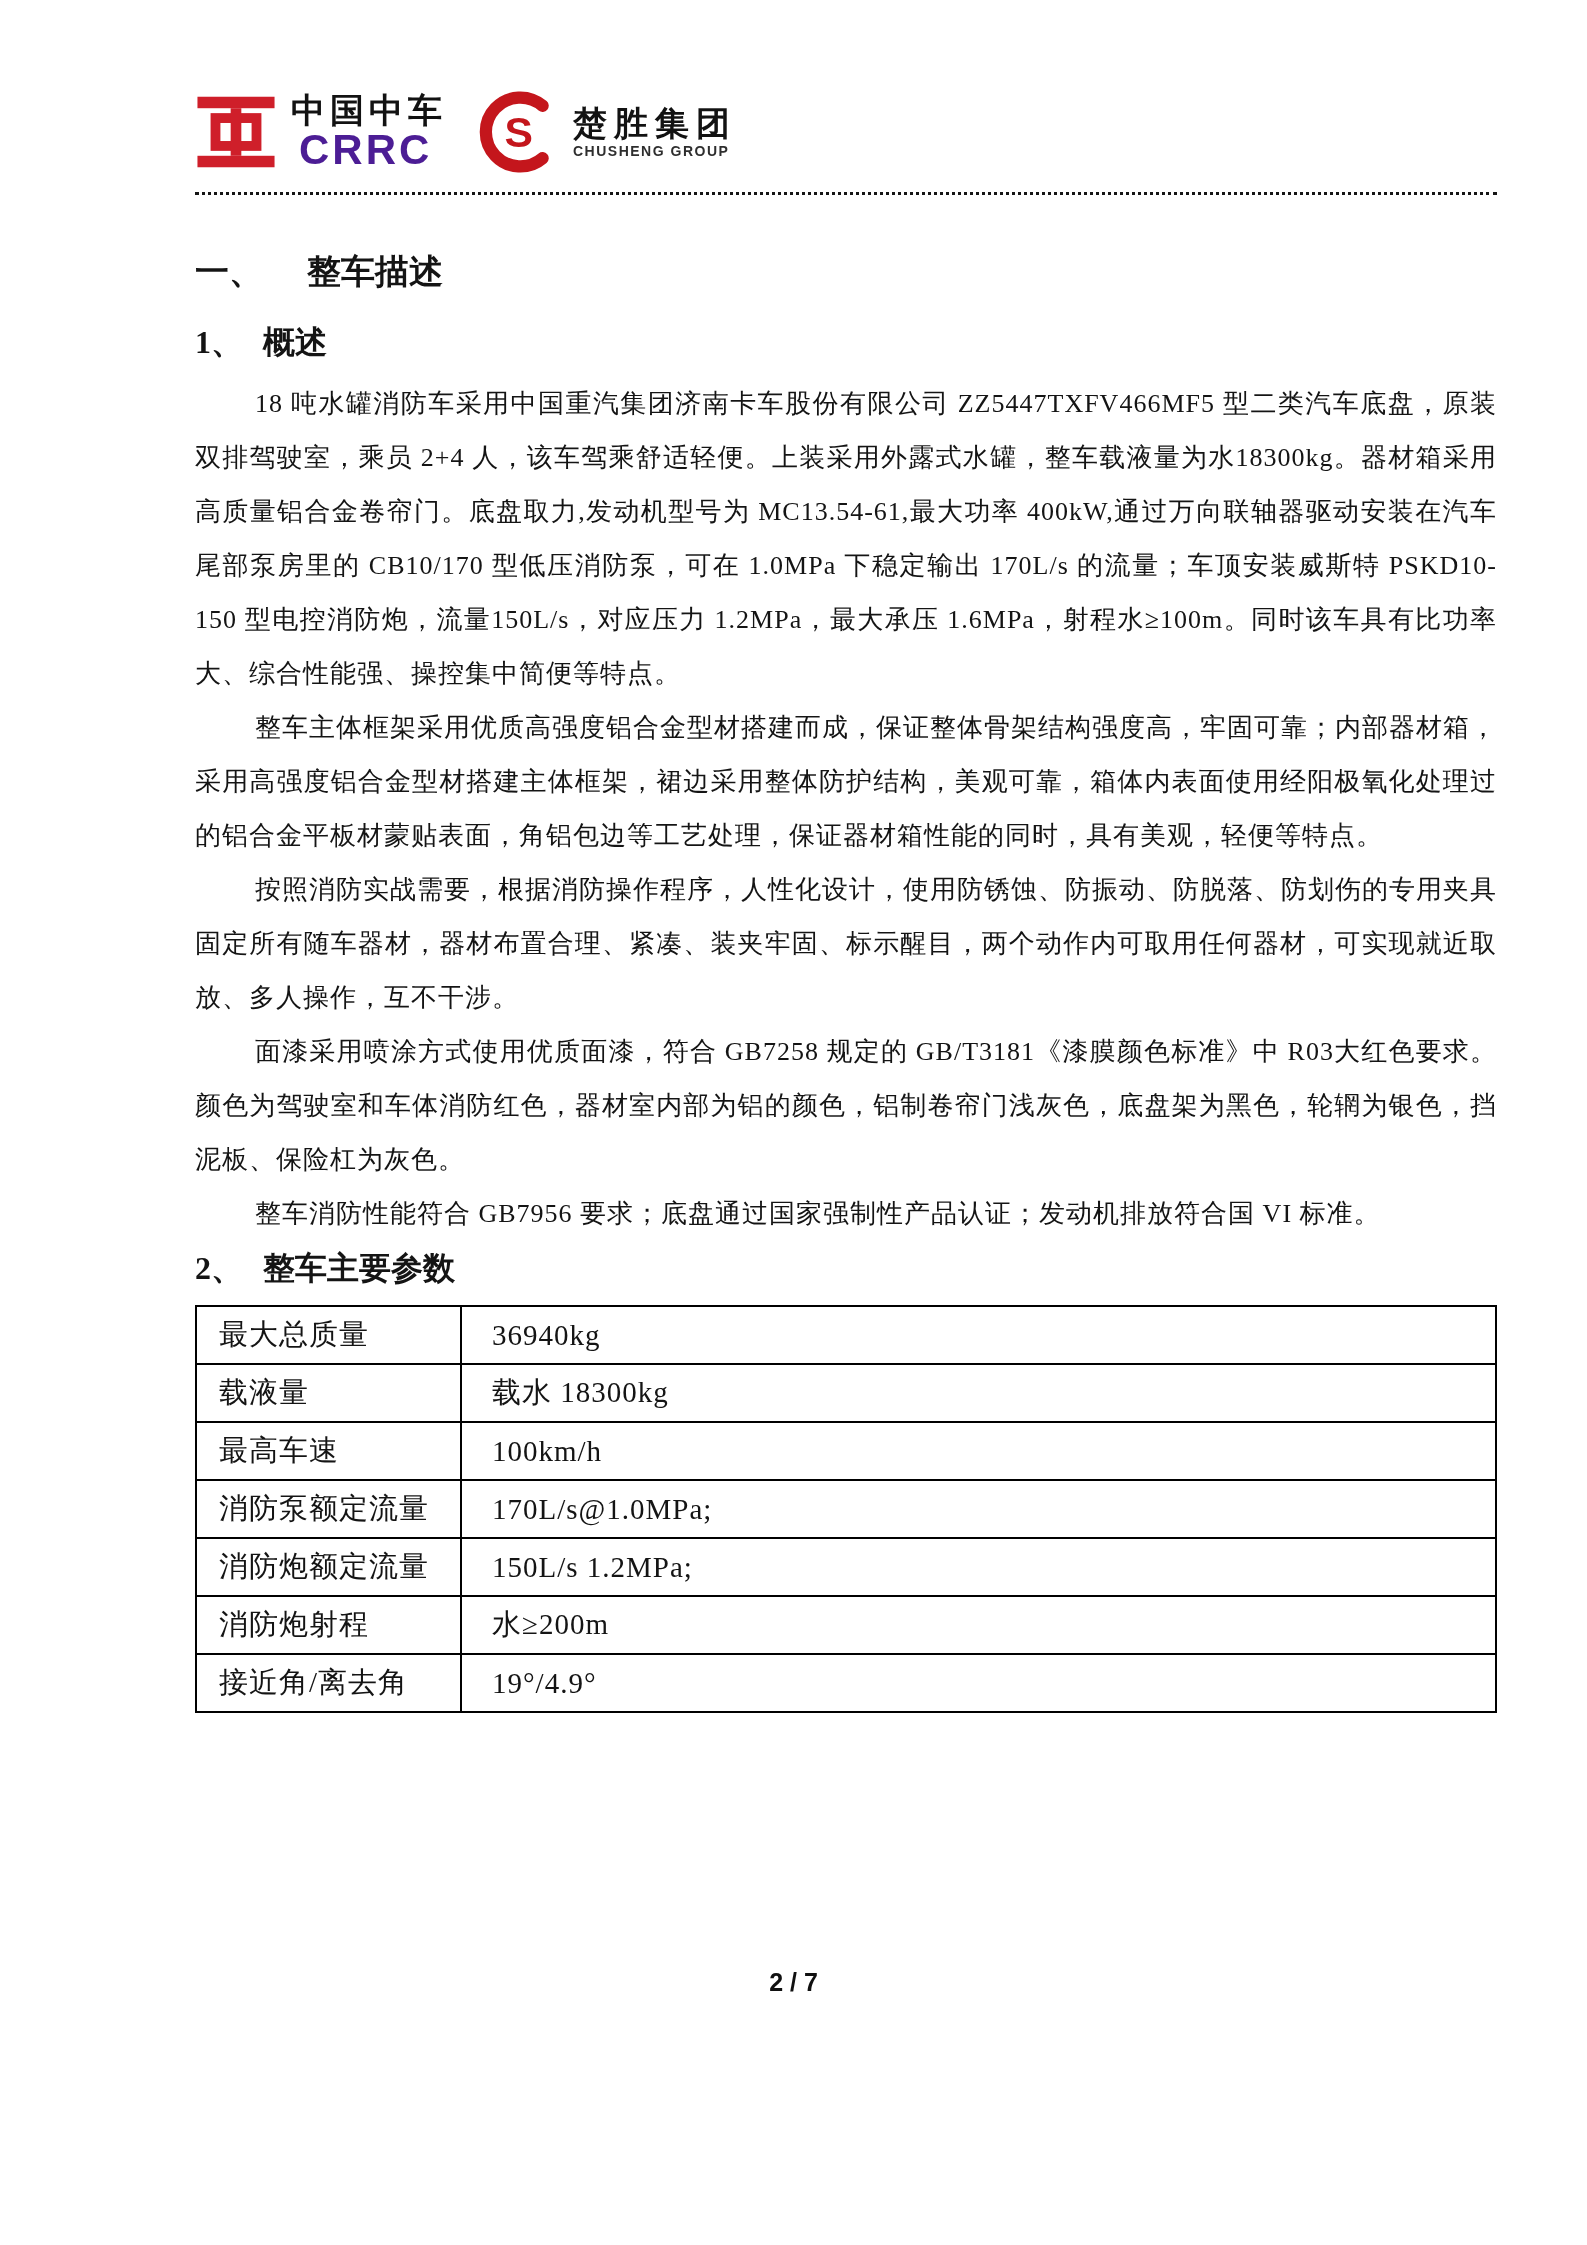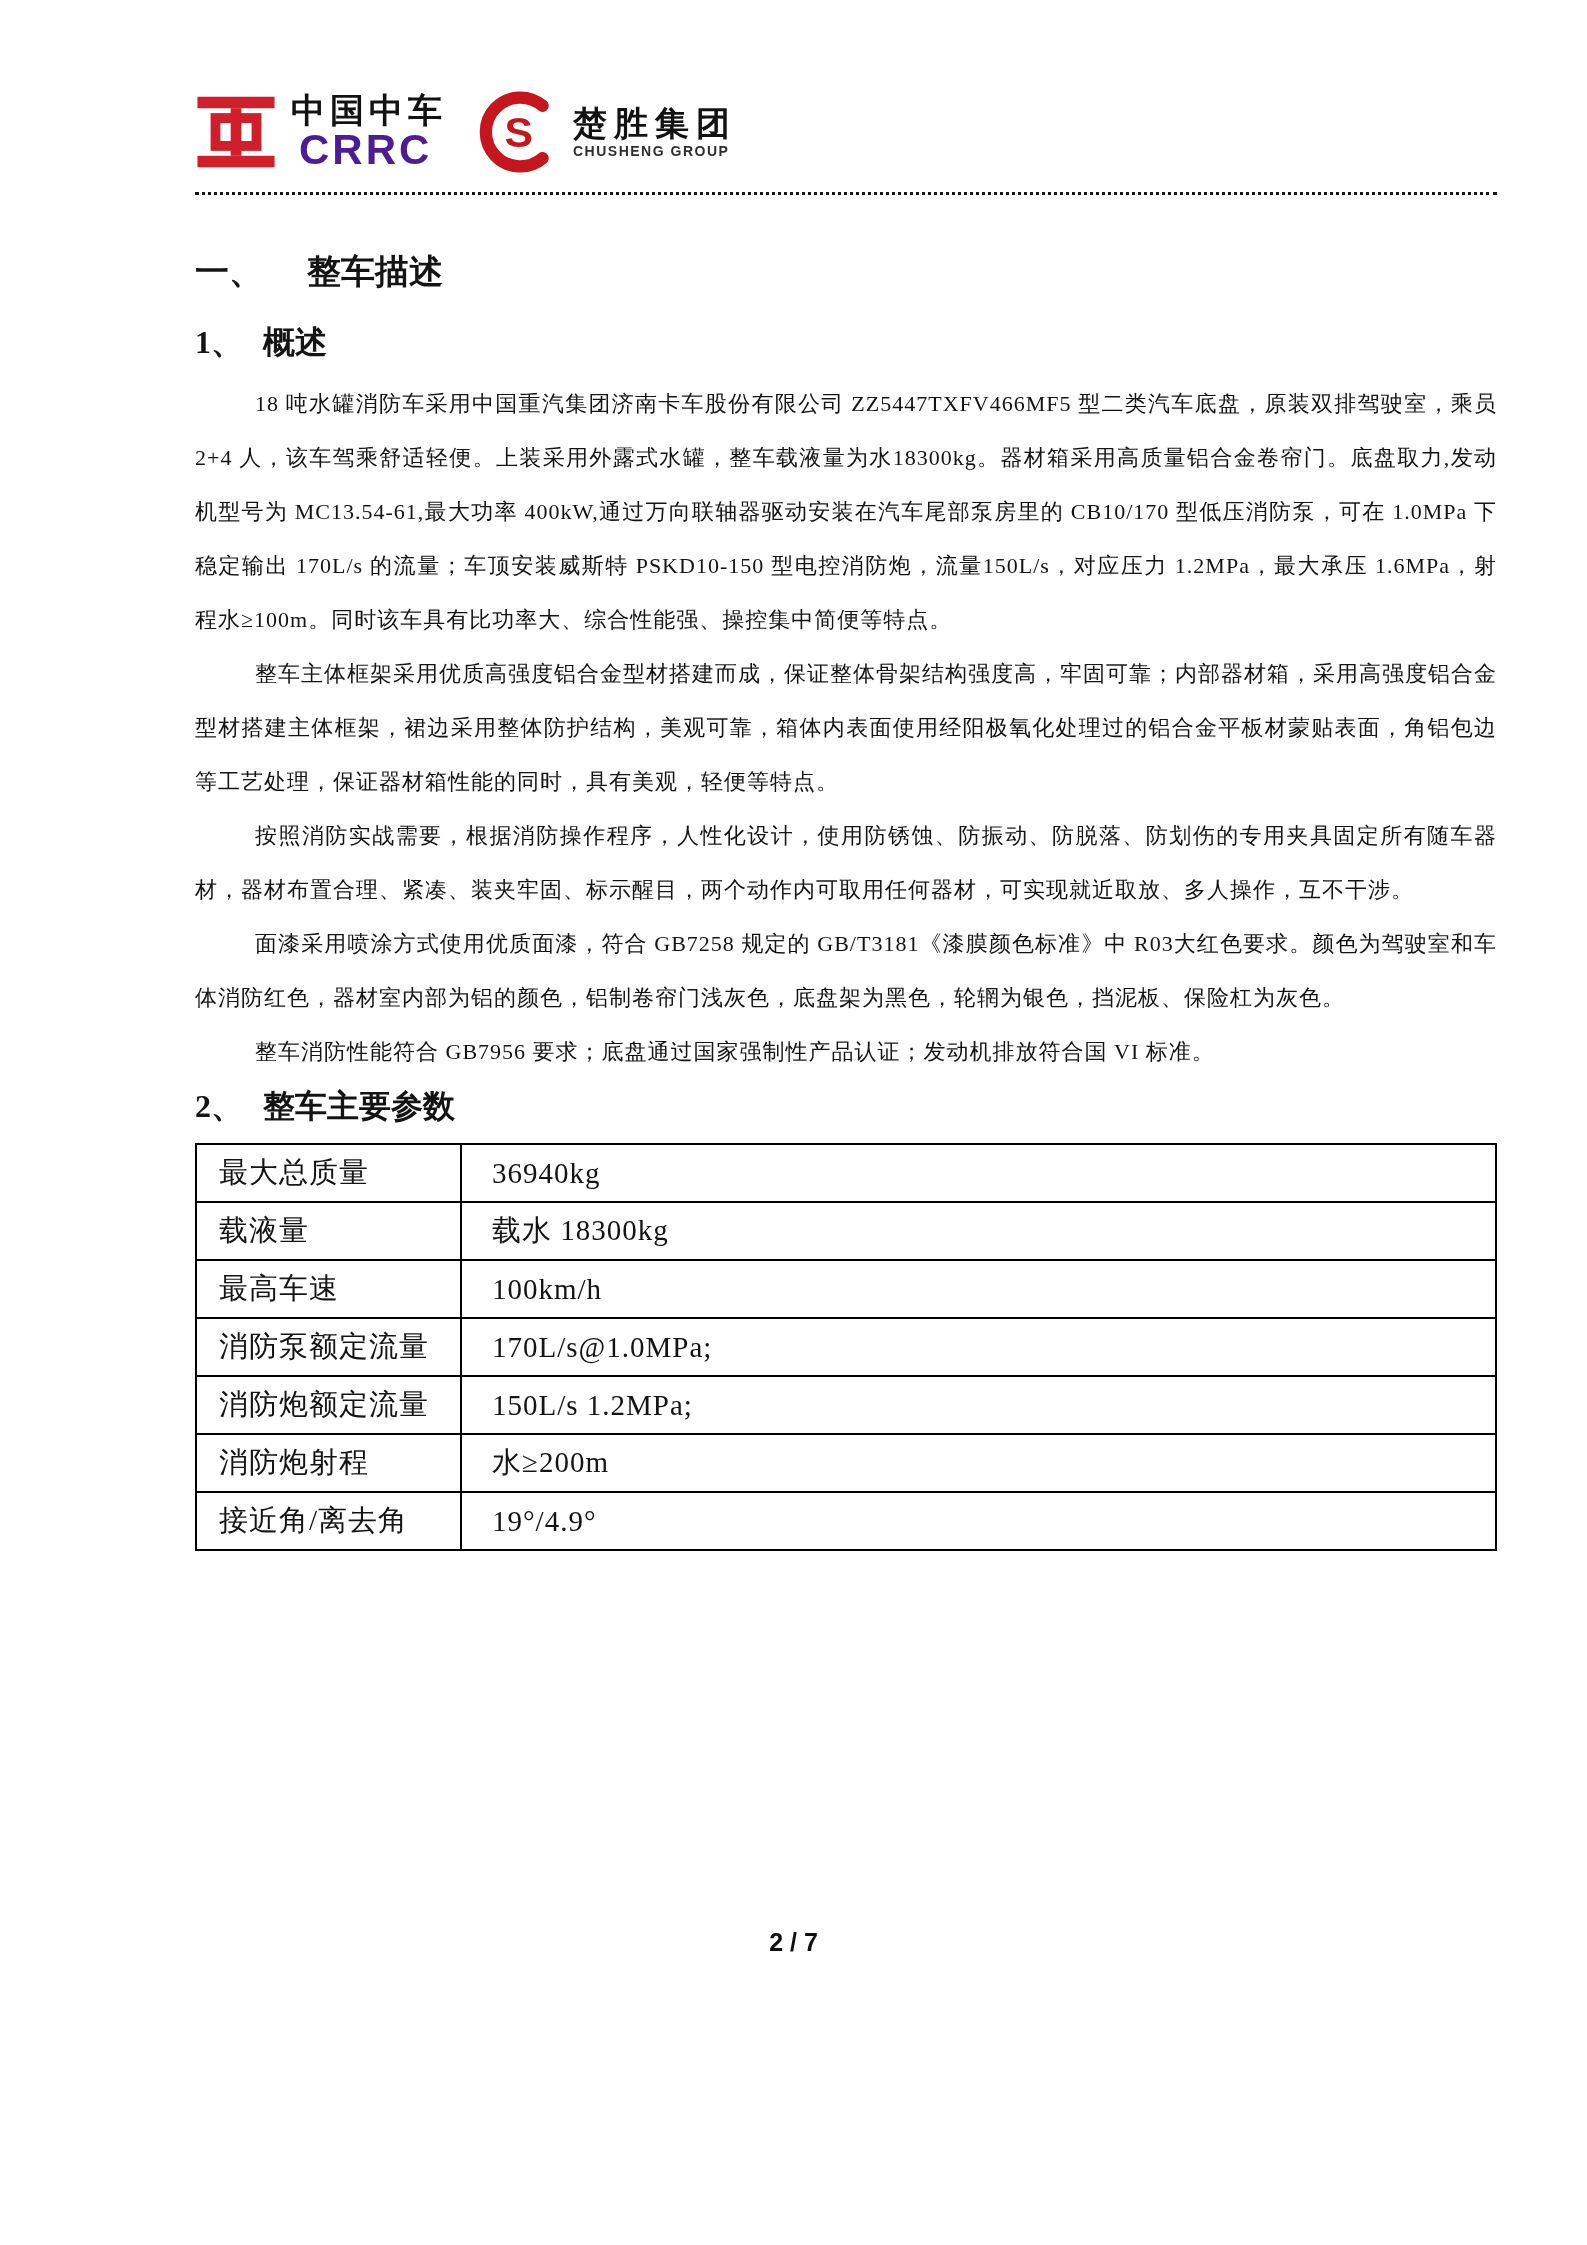--- a/index.html
+++ b/index.html
@@ -22,32 +22,32 @@
   .cs-cn { font-family:"Liberation Sans","DejaVu Sans",sans-serif; font-weight:bold; font-size:34px; letter-spacing:7px; line-height:1.1; color:#121212; }
   .cs-en { font-family:"Liberation Sans","DejaVu Sans",sans-serif; font-weight:bold; font-size:14px; letter-spacing:1.5px; color:#2e2e2e; }
   .dotline { border-bottom:3px dotted #151515; margin-top:18px; height:0; }
 
   
   .sec-h1 { display:flex; gap:44px; margin-top:54px; font-size:34px; font-weight:bold; }
   .sec-h2 { display:flex; gap:20px; margin-top:26px; font-size:32px; font-weight:bold; }
   .sec-h2.tight { margin-top:6px; }
 
   
-  .para { font-size:22px; line-height:54px; text-align:justify; text-indent:60px; letter-spacing:1px; }
+  .para { font-size:26px; line-height:54px; text-align:justify; text-indent:60px; letter-spacing:1px; }
   .para.first { margin-top:12px; }
 
   
   table.params { width:100%; border-collapse:collapse; margin-top:14px; table-layout:fixed; }
   table.params td { border:2px solid #000; font-size:29px; height:58px; vertical-align:middle; letter-spacing:1px; }
   td.p-label { width:265px; padding-left:22px; }
   td.p-value { padding-left:30px; }
 
   
   .footer {
-    position:absolute; top:1928px; left:0; width:1587px; text-align:center;
+    position:absolute; top:1968px; left:0; width:1587px; text-align:center;
     font-family:"Liberation Sans","DejaVu Sans",sans-serif; font-weight:bold; font-size:25px; color:#101010;
   }
 </style>
 </head>
 <body>
 
 <div class="content">
 
   <div class="header-logos">
     <div class="logo-block">

